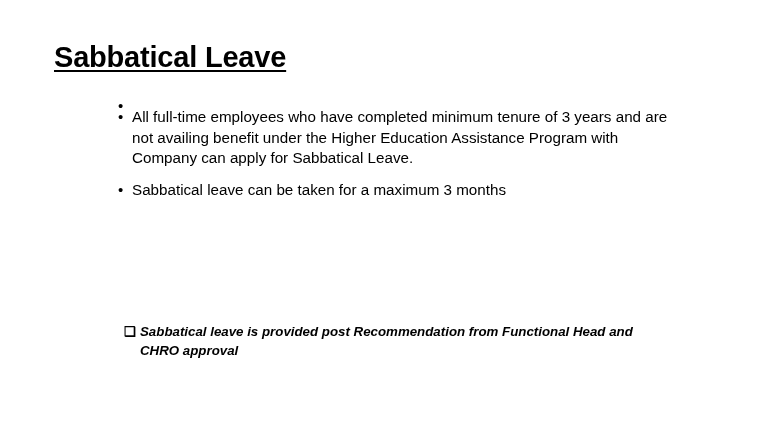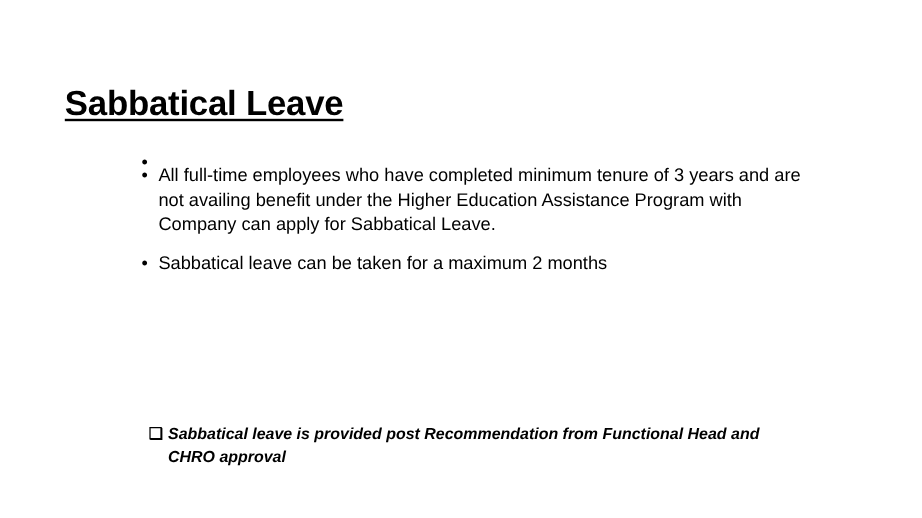--- a/index.html
+++ b/index.html
@@ -12,21 +12,20 @@
     background: #ffffff;
     font-family: "Liberation Sans", sans-serif;
     color: #000000;
     overflow: hidden;
   }
   .slide {
     position: relative;
     width: 768px;
     height: 388px;
     box-sizing: border-box;
-    margin-top: 30px;
   }
   .slide-title {
     position: absolute;
     left: 54px;
     top: 42px;
     font-size: 29px;
     font-weight: bold;
     letter-spacing: -0.2px;
     text-decoration: underline;
     text-underline-offset: 3px;
@@ -90,21 +89,21 @@
   <ul class="body-list">
     <li>
       <span class="bullet">•</span>
     </li>
     <li>
       <span class="bullet">•</span>
       <span>All full-time employees who have completed minimum tenure of 3 years and are not availing benefit under the Higher Education Assistance Program with Company can apply for Sabbatical Leave.</span>
     </li>
     <li>
       <span class="bullet">•</span>
-      <span>Sabbatical leave can be taken for a maximum 2 months</span>
+      <span>Sabbatical leave can be taken for a maximum 3 months</span>
     </li>
   </ul>
 
   <div class="note-block">
     <span class="note-bullet">❑</span>
     <span class="note-text">Sabbatical leave is provided post Recommendation from Functional Head and CHRO approval</span>
   </div>
 
 </div>
 

